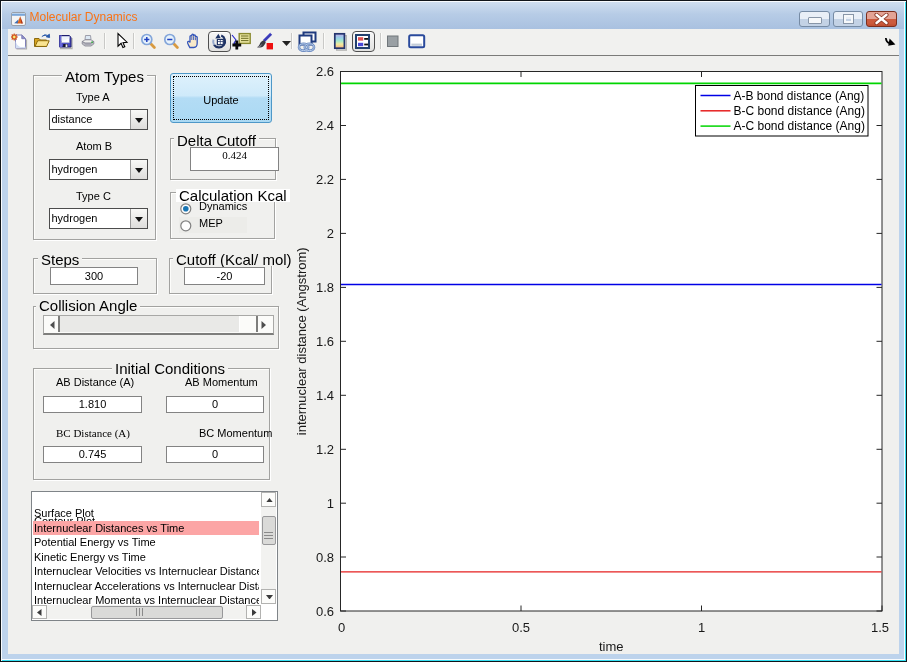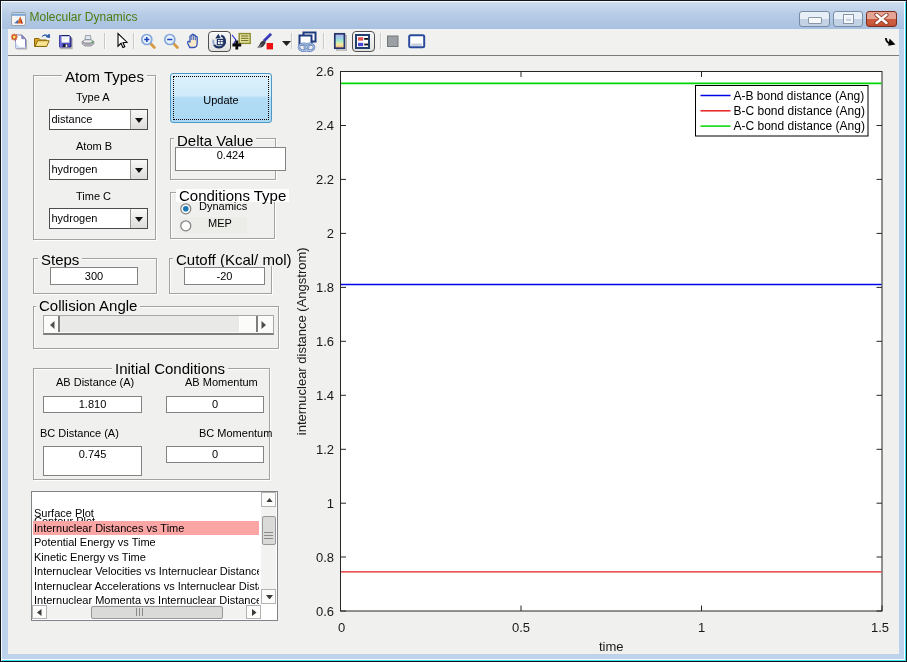--- a/index.html
+++ b/index.html
@@ -8,21 +8,21 @@
   .abs{position:absolute;}
   
   #frame-white{left:1px;top:1px;width:905px;height:660px;background:#f8fbfe;}
   #frame-band{left:2px;top:2px;width:902px;height:657px;background:#bdd3ec;}
   #titlebar{left:2px;top:2px;width:902px;height:27px;
     background:linear-gradient(#cfdef0,#b7cce6 45%,#a9c1e0);}
   #cyan-r{right:1px;top:2px;width:1.5px;height:660px;background:#35dff2;}
   #blk-r{right:0;top:0;width:1px;height:662px;background:#10151a;}
   #cyan-b{left:2px;bottom:1px;width:905px;height:1.5px;background:#35dff2;}
   #blk-b{left:0;bottom:0;width:907px;height:1px;background:#10151a;}
-  #title-text{left:29.5px;top:9.5px;font-size:12px;color:#4d7c0f;}
+  #title-text{left:29.5px;top:9.5px;font-size:12px;color:#f97316;}
   
   .capbtn{top:10.5px;height:16px;border:1px solid #768ba4;border-radius:3px;
      box-sizing:border-box;}
   #btn-min{left:799px;width:31px;background:linear-gradient(#e9eff7 0 47%,#c3d2e5 47% 100%);}
   #btn-max{left:833px;width:30px;background:linear-gradient(#e9eff7 0 47%,#c3d2e5 47% 100%);}
   #btn-close{left:866px;width:31px;border-color:#7c2e1d;
      background:linear-gradient(#e3a395 0 47%,#cc5b3e 47% 80%,#bf4c2e);}
   
   #toolbar{left:8px;top:29px;width:891px;height:27px;background:#f1f1ef;}
   #toolbar-line{left:8px;top:54.5px;width:891px;height:1.2px;background:#7b7b79;}
@@ -150,52 +150,52 @@
       <div class="ar"></div>
     </div>
 </div>
 <div class="lbl" style="left:76px;top:140px;">Atom B</div>
 <div class="dd" style="left:48.5px;top:159px;width:99px;height:21px;">
   <div class="txt">hydrogen</div>
     <div class="btn">
       <div class="ar"></div>
     </div>
 </div>
-<div class="lbl" style="left:76px;top:190px;">Time C</div>
+<div class="lbl" style="left:76px;top:190px;">Type C</div>
 <div class="dd" style="left:48.5px;top:208px;width:99px;height:21px;">
   <div class="txt">hydrogen</div>
     <div class="btn">
       <div class="ar"></div>
     </div>
 </div>
 
 <div class="abs" id="update-btn" style="left:170px;top:73px;width:102px;height:50px;
      border:1.5px solid #4e98c8;border-radius:3px;box-sizing:border-box;
      background:linear-gradient(#def1fc,#cfeafa 45%,#b3dcf5 50%,#abd9f3);">
   <div class="abs" style="left:2px;top:2px;right:2px;bottom:2px;border:1px dotted #000;"></div>
   <div class="abs" style="left:0;right:0;top:19.5px;text-align:center;font-size:11px;">Update</div>
 </div>
 
 <div class="abs grp" style="left:170px;top:138px;width:104px;height:40px;"></div>
-<div class="grp-t" style="left:174px;top:133.5px;">Delta Value</div>
-<div class="edit" style="left:175px;top:147px;width:111px;height:24px;line-height:15px;">0.424</div>
+<div class="grp-t" style="left:174px;top:133.5px;">Delta Cutoff</div>
+<div class="edit" style="left:190px;top:147px;width:89px;height:24px;line-height:15px;font-family:Liberation Serif, serif;">0.424</div>
 
 <div class="abs grp" style="left:170px;top:192px;width:103px;height:45px;"></div>
 <div class="abs" style="left:177px;top:190px;width:94px;height:10px;background:#fff;"></div>
-<div class="grp-t" style="left:176px;top:188.5px;background:#fff;">Conditions Type</div>
+<div class="grp-t" style="left:176px;top:188.5px;background:#fff;">Calculation Kcal</div>
 <div class="abs" style="left:179px;top:217px;width:68px;height:16px;background:#ecece9;"></div>
 <svg class="abs" style="left:180px;top:203px;" width="12" height="12">
   <circle cx="5.8" cy="5.8" r="5" fill="#fdfdfd" stroke="#818181" stroke-width="1.2"></circle>
   <circle cx="5.8" cy="5.8" r="2.8" fill="#1a76b4"></circle>
 </svg>
 <div class="lbl" style="left:199px;top:200px;">Dynamics</div>
 <svg class="abs" style="left:180px;top:220px;" width="12" height="12">
   <circle cx="5.8" cy="5.8" r="5" fill="#fdfdfd" stroke="#818181" stroke-width="1.2"></circle>
 </svg>
-<div class="lbl" style="left:208px;top:217px;">MEP</div>
+<div class="lbl" style="left:199px;top:217px;">MEP</div>
 
 <div class="abs grp" style="left:33px;top:258px;width:122px;height:34px;"></div>
 <div class="grp-t" style="left:38px;top:252.5px;">Steps</div>
 <div class="edit" style="left:50px;top:267px;width:88px;height:18px;line-height:16px;">300</div>
 <div class="abs grp" style="left:169px;top:258px;width:101px;height:34px;"></div>
 <div class="grp-t" style="left:173px;top:252.5px;">Cutoff (Kcal/ mol)</div>
 <div class="edit" style="left:184px;top:267px;width:81px;height:18px;line-height:16px;">-20</div>
 
 <div class="abs grp" style="left:33px;top:306px;width:244px;height:41px;"></div>
 <div class="grp-t" style="left:36px;top:298.5px;">Collision Angle</div>
@@ -211,23 +211,23 @@
       <path d="M0.5 0 L5 4 L0.5 8 Z" fill="#4e4e4e"></path>
     </svg>
 </div>
 
 <div class="abs grp" style="left:33px;top:368px;width:235px;height:110px;"></div>
 <div class="grp-t" style="left:112px;top:361.5px;">Initial Conditions</div>
 <div class="lbl" style="left:56px;top:376px;">AB Distance (A)</div>
 <div class="lbl" style="left:185px;top:376px;">AB Momentum</div>
 <div class="edit" style="left:43px;top:396px;width:99px;height:17px;">1.810</div>
 <div class="edit" style="left:166px;top:396px;width:98px;height:17px;">0</div>
-<div class="lbl" style="left:40px;top:426.5px;">BC Distance (A)</div>
+<div class="lbl" style="left:56px;top:426.5px;font-family:Liberation Serif, serif;">BC Distance (A)</div>
 <div class="lbl" style="left:199px;top:426.5px;">BC Momentum</div>
-<div class="edit" style="left:43px;top:446px;width:99px;height:30px;">0.745</div>
+<div class="edit" style="left:43px;top:446px;width:99px;height:17px;">0.745</div>
 <div class="edit" style="left:166px;top:446px;width:98px;height:17px;">0</div>
 
 <div class="abs" id="listbox"></div>
 <div class="li" style="top:491.5px;margin-top:22px;">Contour Plot</div>
 <div class="li" style="top:506px;">Surface Plot</div>
 <div class="li" style="top:520.5px;background:#fca5a5;">Internuclear Distances vs Time</div>
 <div class="li" style="top:535px;">Potential Energy vs Time</div>
 <div class="li" style="top:549.5px;">Kinetic Energy vs Time</div>
 <div class="li" style="top:564px;">Internuclear Velocities vs Internuclear Distance</div>
 <div class="li" style="top:578.5px;">Internuclear Accelerations vs Internuclear Dista</div>

